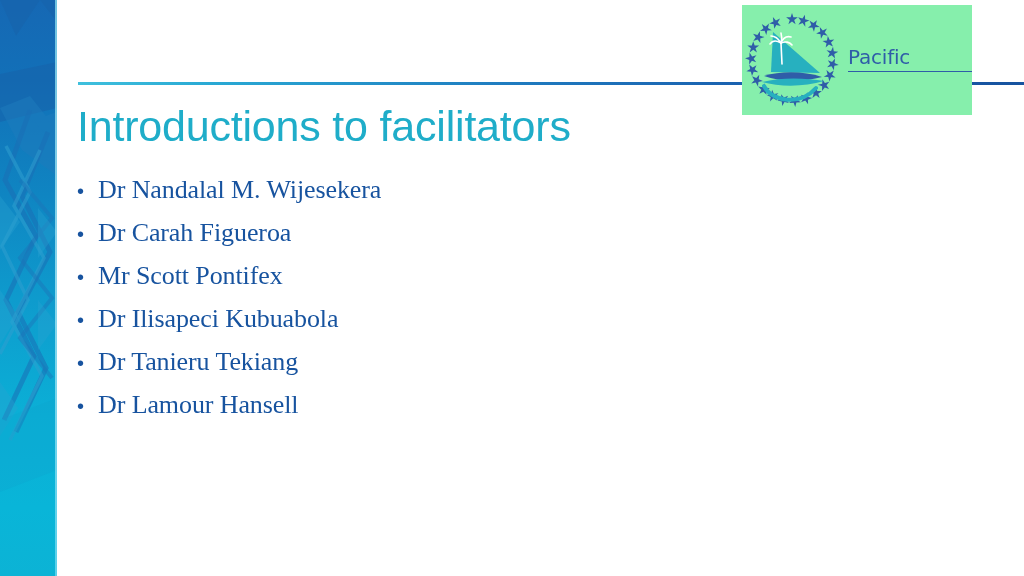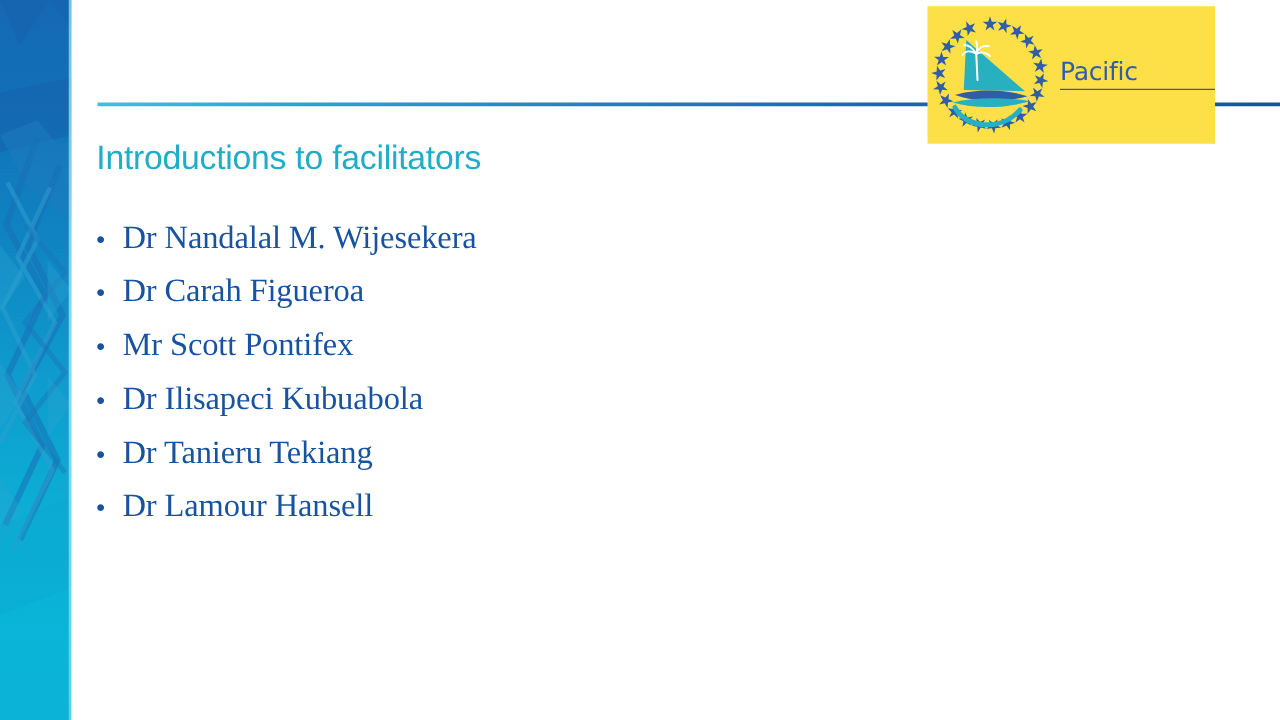--- a/index.html
+++ b/index.html
@@ -58,21 +58,21 @@
     background: linear-gradient(to right, #3fc0dd 0%, #29a9d4 14%, #1f7cc0 45%, #1a5fae 72%, #17539f 100%);
   }
 
   
   .logo {
     position: absolute;
     left: 742px;
     top: 5px;
     width: 230px;
     height: 110px;
-    background: #fde047;
+    background: #86efac;
     display: flex;
     align-items: center;
   }
   .logo-mark {
     width: 100px;
     height: 100px;
     flex: 0 0 100px;
   }
   .logo-words {
     margin-left: 6px;
@@ -91,21 +91,21 @@
     height: 1.5px;
     background: #2f5da8;
     margin: 3px 0 3px 0;
   }
 
   
   .slide-title {
     position: absolute;
     left: 77px;
     top: 101px;
-    font-size: 27px;
+    font-size: 43px;
     line-height: 50px;
     color: #1fadc9;
     font-weight: 400;
     letter-spacing: -0.2px;
     white-space: nowrap;
   }
 
   
   .bullets {
     position: absolute;

